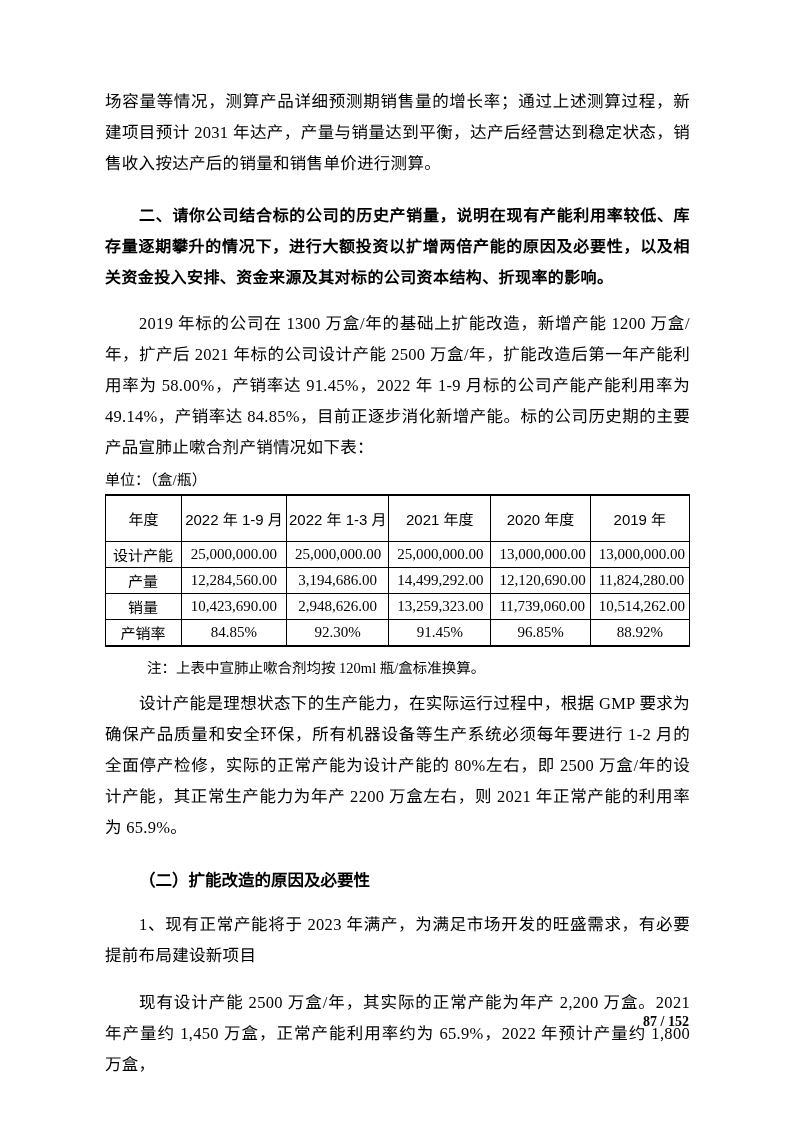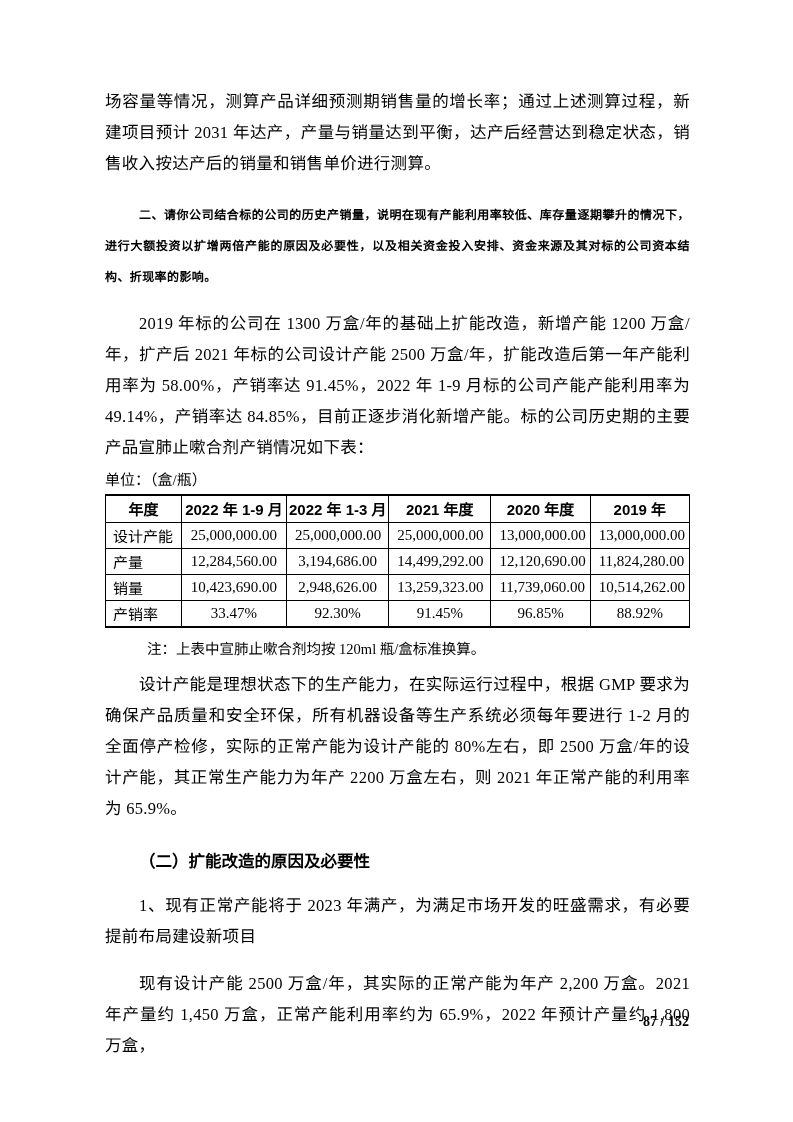--- a/index.html
+++ b/index.html
@@ -22,21 +22,21 @@
     line-height: 31px;
     text-align: justify;
     text-indent: 34px;
     letter-spacing: 0.3px;
   }
   p.no-indent { text-indent: 0; }
   p.question-text {
     margin-top: 21px;
     font-family: "Liberation Sans", "DejaVu Sans", sans-serif;
     font-weight: bold;
-    font-size: 12px;
+    font-size: 16px;
     line-height: 31px;
     text-align: justify;
     text-indent: 34px;
     letter-spacing: 0.4px;
   }
   .section-heading {
     margin-top: 24px;
     font-family: "Liberation Sans", "DejaVu Sans", sans-serif;
     font-weight: bold;
     font-size: 16.5px;
@@ -62,29 +62,29 @@
   table.capacity-table th,
   table.capacity-table td {
     border: 1px solid #000;
     height: 24px;
     padding: 2px 8px;
     overflow: hidden;
     white-space: nowrap;
   }
   table.capacity-table thead th {
     font-family: "Liberation Sans", "DejaVu Sans", sans-serif;
-    font-weight: bold;
+    font-weight: normal;
     text-align: center;
     font-size: 15px;
     height: 27px;
     border-bottom: 1.5px solid #000;
-    padding: 2px 2px;
+    padding: 12px 2px;
   }
   table.capacity-table td.row-label {
-    text-align: left;
+    text-align: center;
     padding-left: 7px;
   }
   table.capacity-table td.num {
     text-align: center;
     font-size: 15px;
   }
   .table-footnote {
     margin-top: 10px;
     font-size: 14.5px;
     line-height: 22px;
@@ -154,21 +154,21 @@
         <tr>
           <td class="row-label">销量</td>
           <td class="num">10,423,690.00</td>
           <td class="num">2,948,626.00</td>
           <td class="num">13,259,323.00</td>
           <td class="num">11,739,060.00</td>
           <td class="num">10,514,262.00</td>
         </tr>
         <tr>
           <td class="row-label">产销率</td>
-          <td class="num">33.47%</td>
+          <td class="num">84.85%</td>
           <td class="num">92.30%</td>
           <td class="num">91.45%</td>
           <td class="num">96.85%</td>
           <td class="num">88.92%</td>
         </tr>
       </tbody>
   </table>
 
   <p class="table-footnote">注：上表中宣肺止嗽合剂均按 120ml 瓶/盒标准换算。</p>
 

